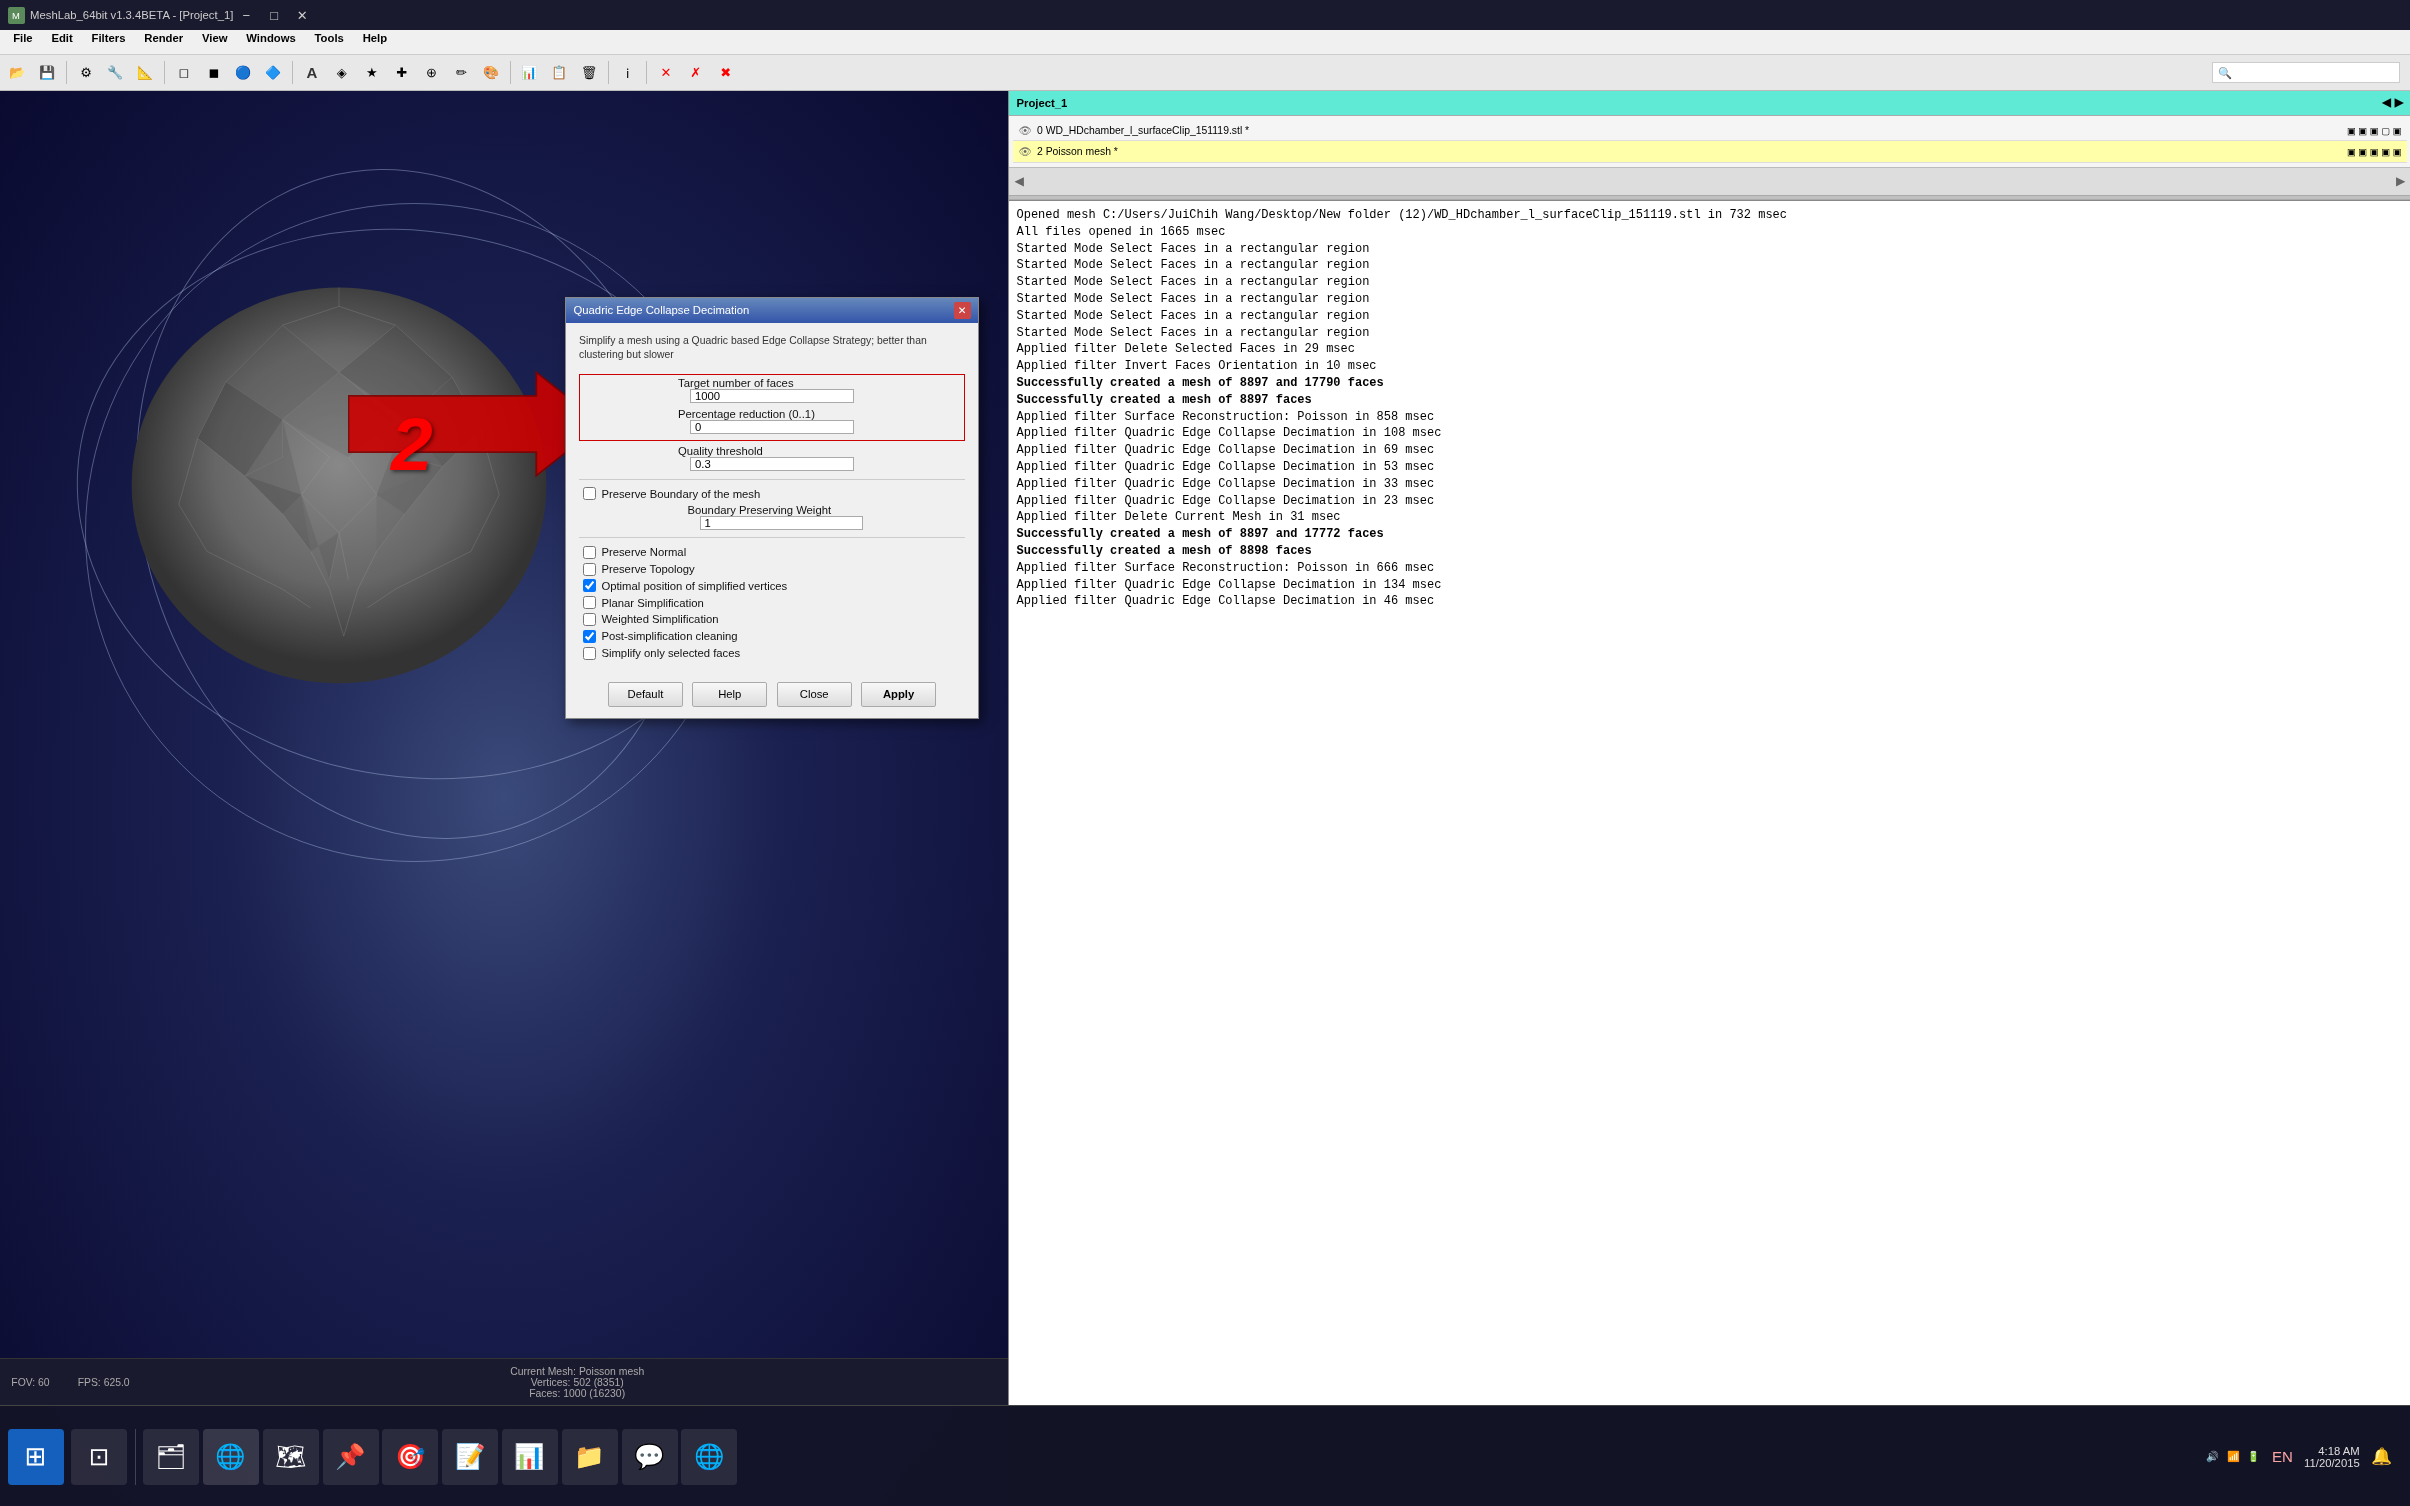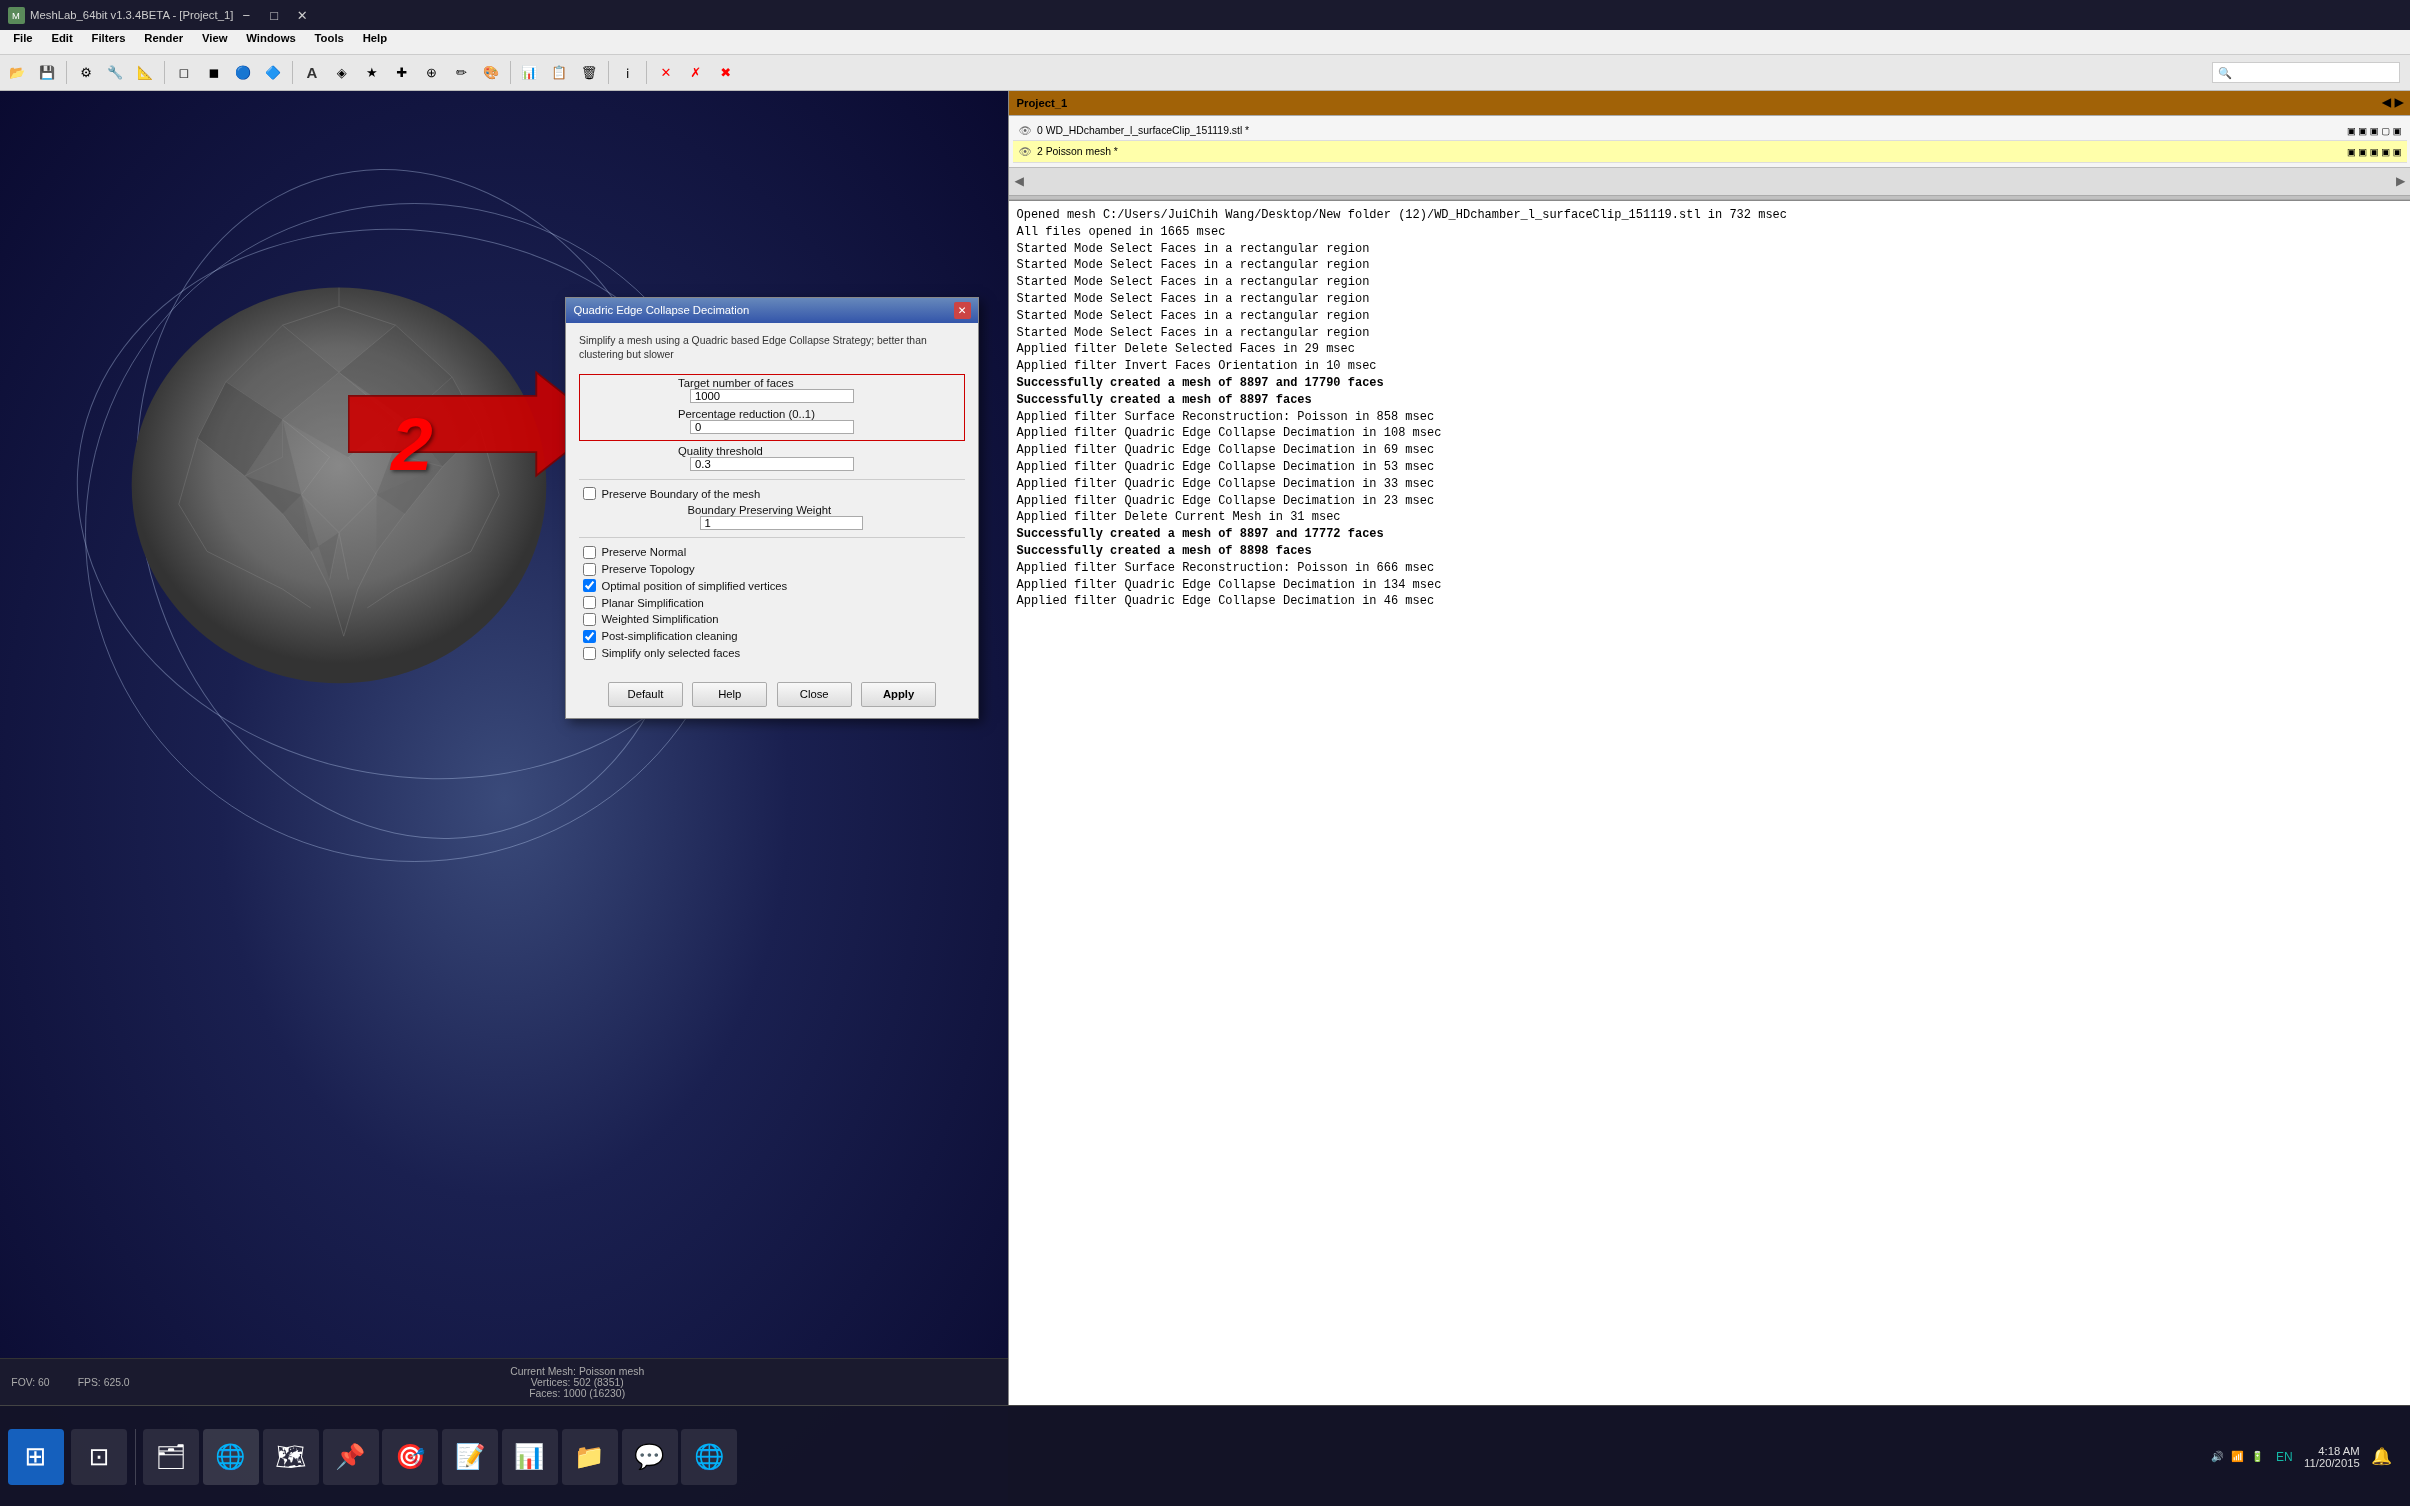--- a/index.html
+++ b/index.html
@@ -131,21 +131,21 @@
       position: absolute;
       top: 90px; left: 1008px; right: 0;
       bottom: 102px;
       background: #f5f5f5;
       border-left: 1.9px solid #888;
       display: flex;
       flex-direction: column;
     }
     #right-panel-header {
       height: 26px;
-      background: #a16207;
+      background: #5eead4;
       border-bottom: 0.9px solid #aaa;
       display: flex;
       align-items: center;
       padding: 0 7.5px;
       font-weight: bold;
       font-size: 11.3px;
       justify-content: space-between;
     }
     #layer-list {
       padding: 3.8px;
@@ -338,22 +338,22 @@
       padding-right: 11.3px;
     }
     .taskbar-time {
       display: flex;
       flex-direction: column;
       align-items: flex-end;
       font-size: 11.3px;
       color: #ddd;
     }
     .taskbar-lang {
-      font-size: 12px;
-      color: #14b8a6;
+      font-size: 15px;
+      color: #fca5a5;
     }
 
     
     #mesh-svg {
       position: absolute;
       top: 141px; left: 94px;
     }
 
     
     #red-arrow {

